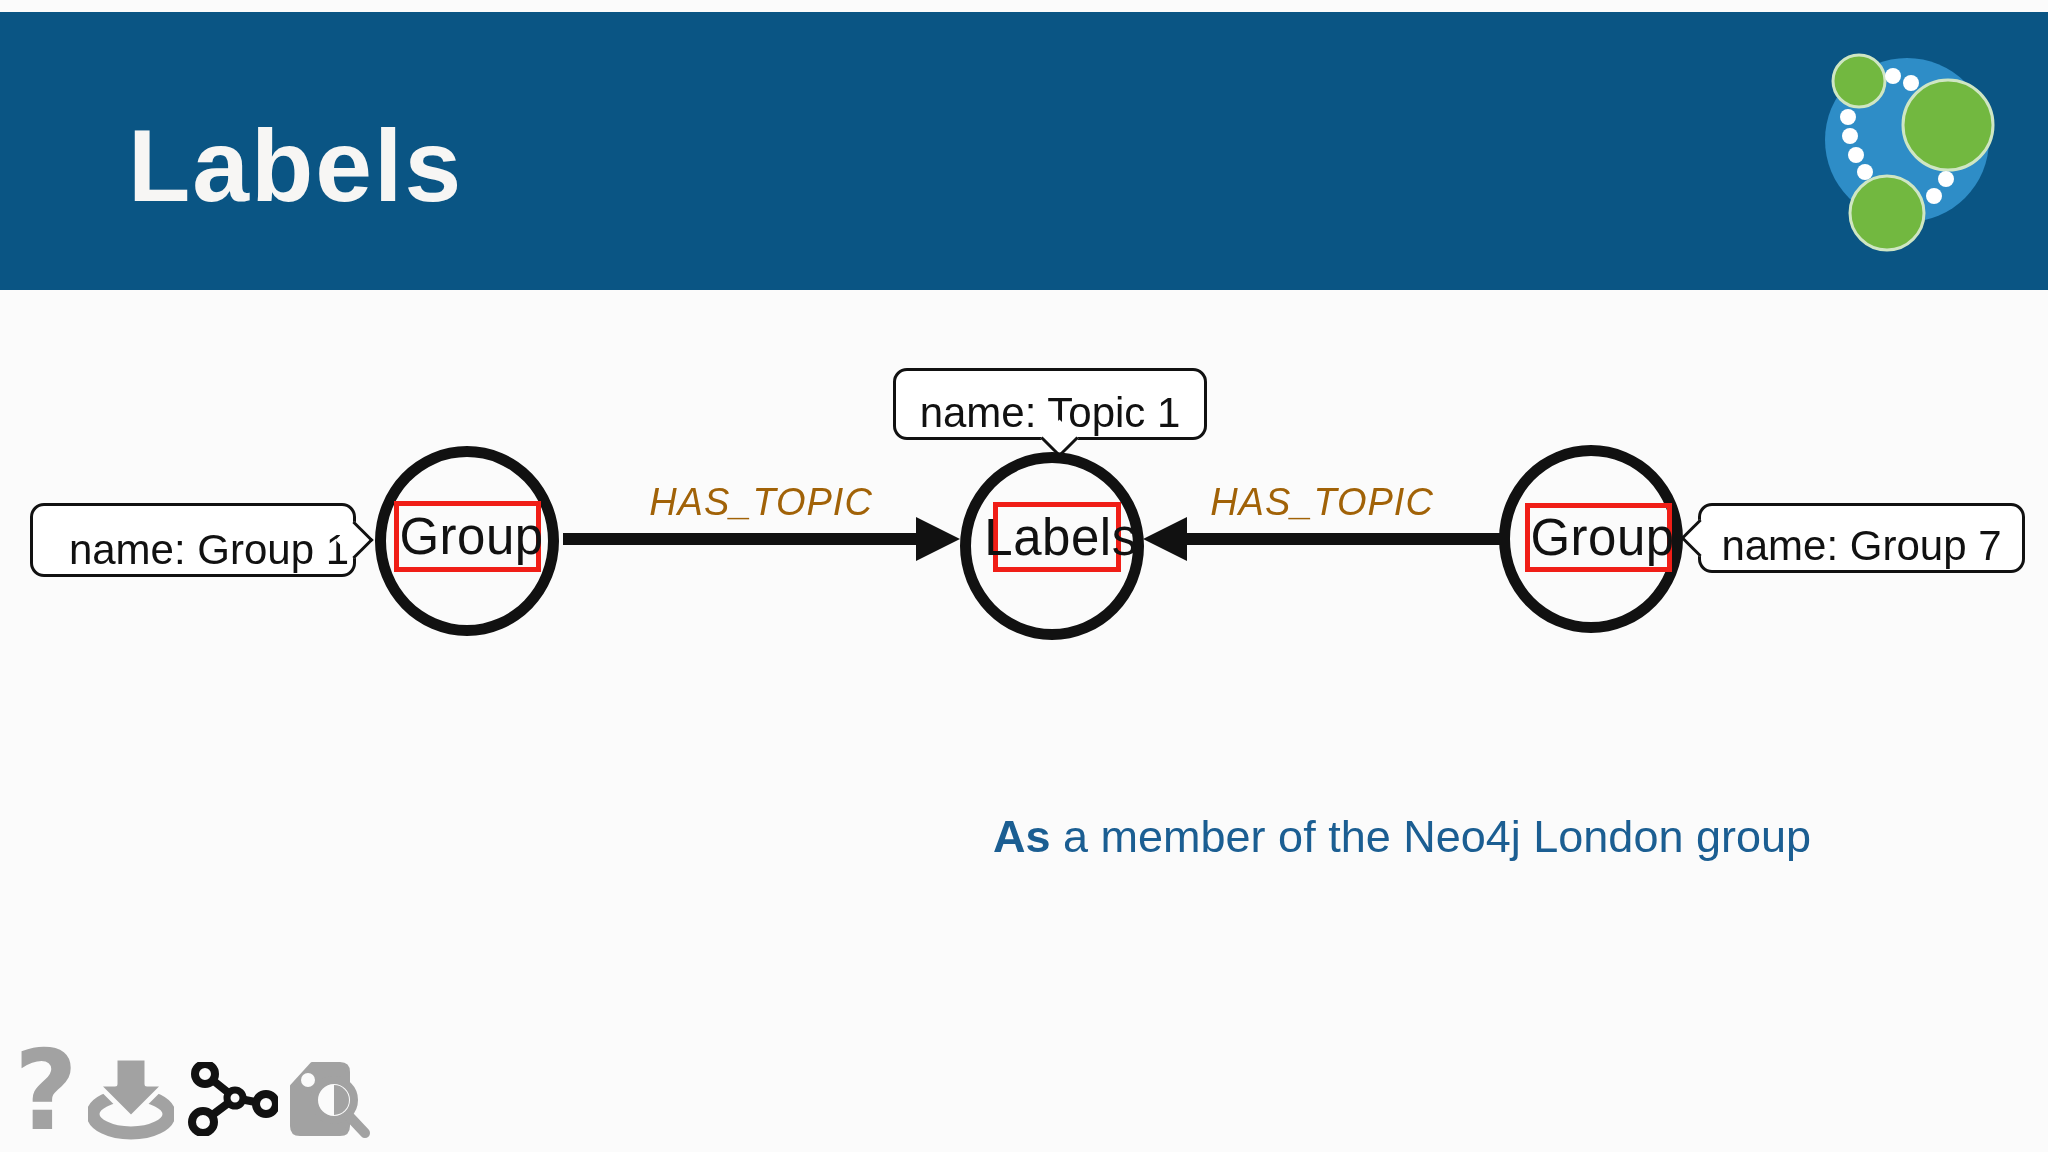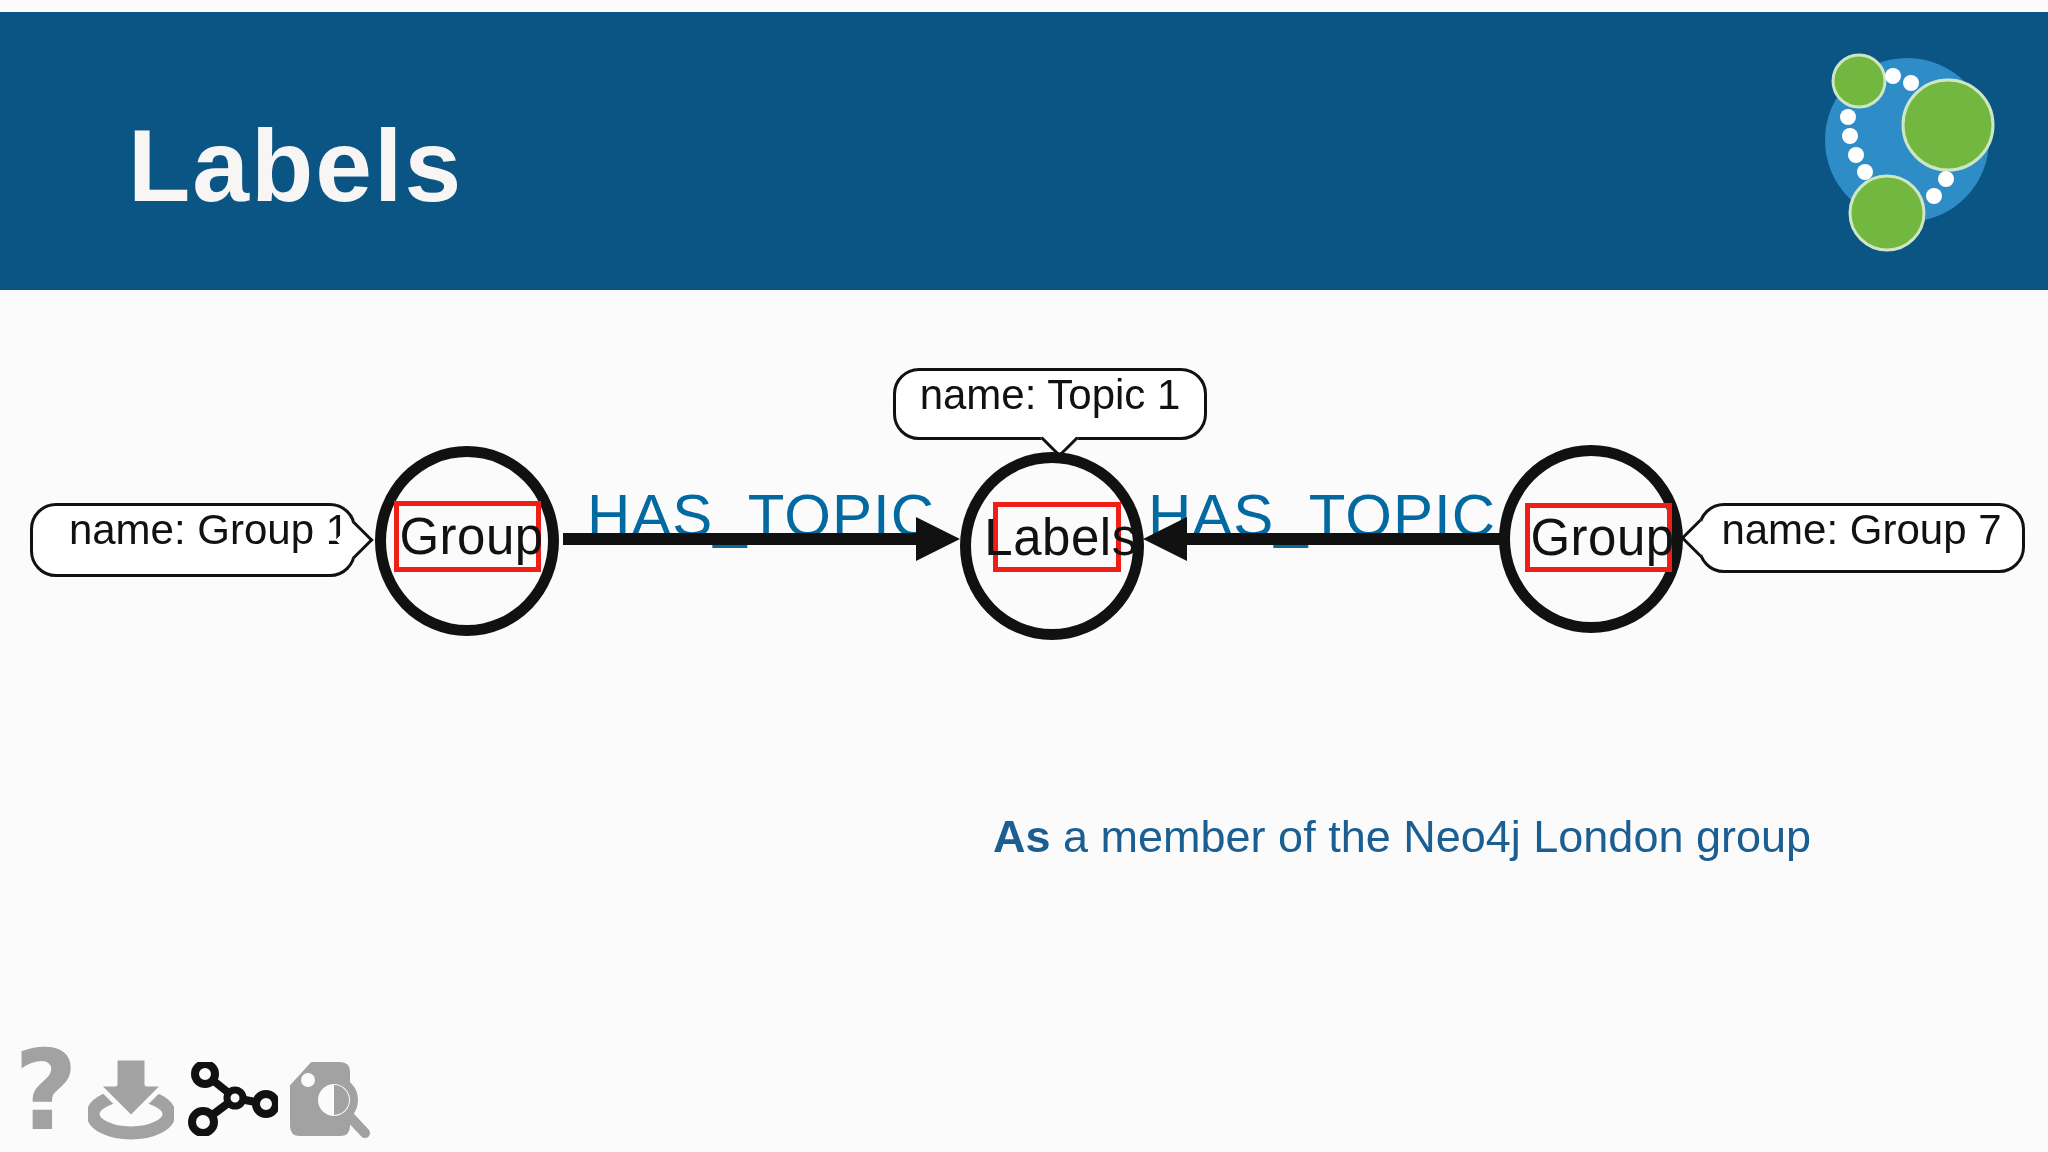--- a/index.html
+++ b/index.html
@@ -12,38 +12,38 @@
   .page-title{position:absolute;left:128px;top:96px;font-size:102px;font-weight:700;
       color:#f7f6f4;letter-spacing:2px;}
   .logo{position:absolute;left:1820px;top:26px;width:180px;height:216px;}
 
   
   .node{position:absolute;border:11px solid #111;border-radius:50%;
       box-sizing:border-box;background:transparent;}
   .red-box{position:absolute;border:5px solid #f01e17;box-sizing:border-box;
       display:flex;align-items:center;justify-content:center;background:transparent;}
   .node-label{font-size:51px;color:#111;letter-spacing:0.5px;margin-left:8px;}
-  .bubble{position:absolute;background:#fff;border:3px solid #111;border-radius:26px;
-      box-sizing:border-box;display:flex;align-items:flex-start;justify-content:center;
+  .bubble{position:absolute;background:#fff;border:3px solid #111;border-radius:14px;
+      box-sizing:border-box;display:flex;align-items:flex-end;justify-content:center;
       font-size:42px;color:#111;white-space:nowrap;}
   .pointer{position:absolute;width:24px;height:24px;background:#fff;}
   .pointer.right{right:-15px;top:50%;transform:translateY(-50%) rotate(45deg);
       border-top:3px solid #111;border-right:3px solid #111;}
   .pointer.left{left:-15px;top:50%;transform:translateY(-50%) rotate(45deg);
       border-left:3px solid #111;border-bottom:3px solid #111;}
   .pointer.down{bottom:-15px;left:150px;transform:rotate(45deg);
       border-right:3px solid #111;border-bottom:3px solid #111;}
 
   .rel-line{position:absolute;height:12px;background:#111;top:533px;}
   .rel-head{position:absolute;width:0;height:0;top:517px;
       border-top:22px solid transparent;border-bottom:22px solid transparent;}
   .rel-head.to-right{border-left:44px solid #111;}
   .rel-head.to-left{border-right:44px solid #111;}
-  .rel-label{position:absolute;top:481px;font-size:60px;color:#0369a1;text-align:center;
-      letter-spacing:1px;}
+  .rel-label{position:absolute;top:481px;font-size:38px;color:#a16207;text-align:center;
+      letter-spacing:1px;font-style:italic;}
 
   
   .story{position:absolute;left:993px;top:795px;font-size:45px;color:#1b5e92;}
   .story .line{height:83px;line-height:83px;white-space:nowrap;}
   .story .b{font-weight:700;}
 
   
   .help-glyph{position:absolute;left:14px;top:1036px;font-size:110px;font-weight:700;
       color:#a2a2a2;font-family:"DejaVu Sans",sans-serif;line-height:1;}
   .icon-svg{position:absolute;}

